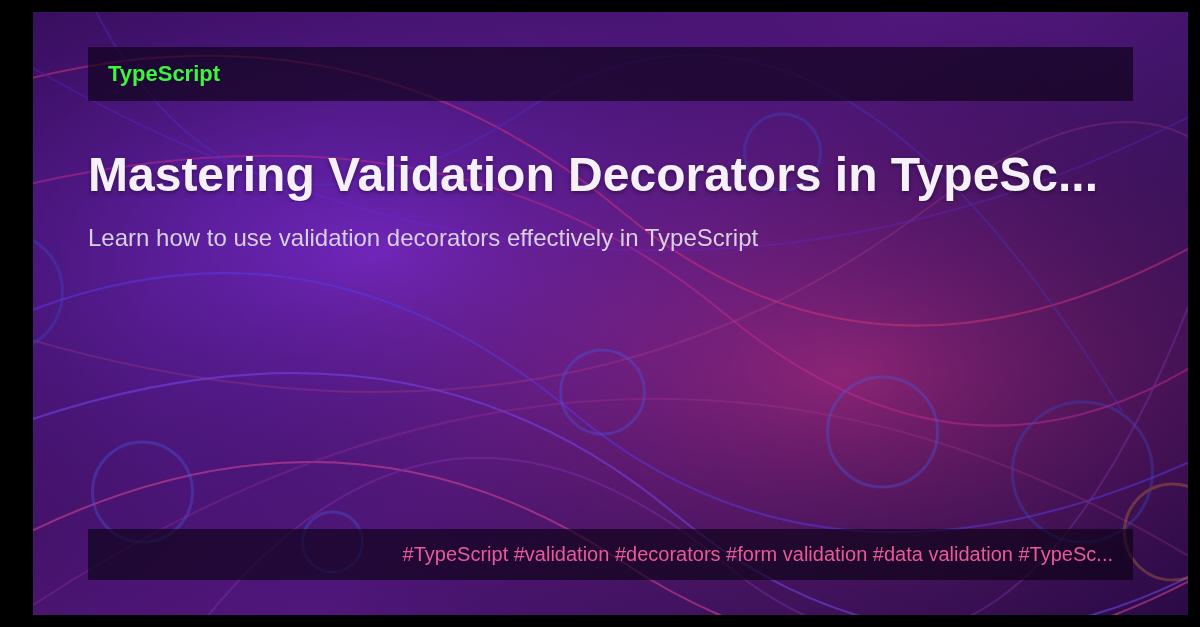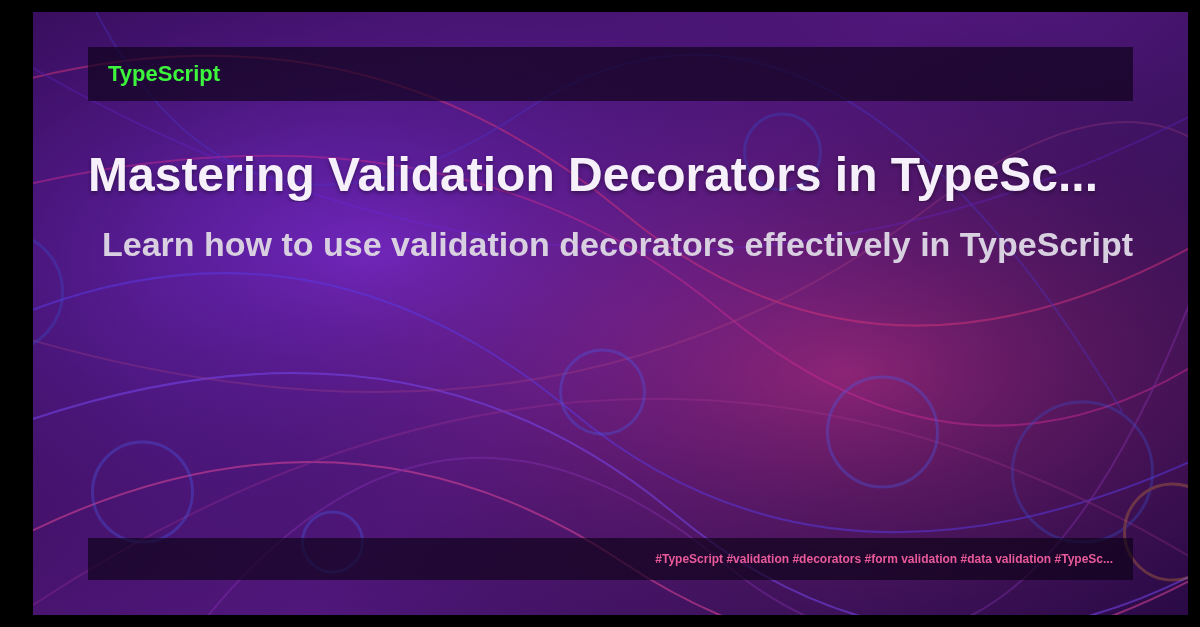--- a/index.html
+++ b/index.html
@@ -49,38 +49,37 @@
       white-space: nowrap;
       overflow: hidden;
       text-overflow: ellipsis;
     }
     .subtitle {
       position: absolute;
       top: 210px;
       left: 55px;
       right: 55px;
       color: #d8d0e0;
-      font-size: 34px;
-      font-weight: bold;
-      text-align: right;
+      font-size: 24px;
+      font-weight: normal;
       line-height: 1.35;
     }
     .tags-bar {
       position: absolute;
       bottom: 35px;
       left: 55px;
       right: 55px;
       background: rgba(10, 2, 20, 0.65);
       padding: 14px 20px;
       text-align: right;
     }
     .tags-text {
       color: #e85a9a;
-      font-size: 12px;
-      font-weight: bold;
+      font-size: 20px;
+      font-weight: normal;
       white-space: nowrap;
       overflow: hidden;
     }
   </style>
 </head>
 <body>
 
 <div class="frame">
   <svg class="bg-svg" viewBox="0 0 1176 603" preserveAspectRatio="xMidYMid slice">
     <defs>

